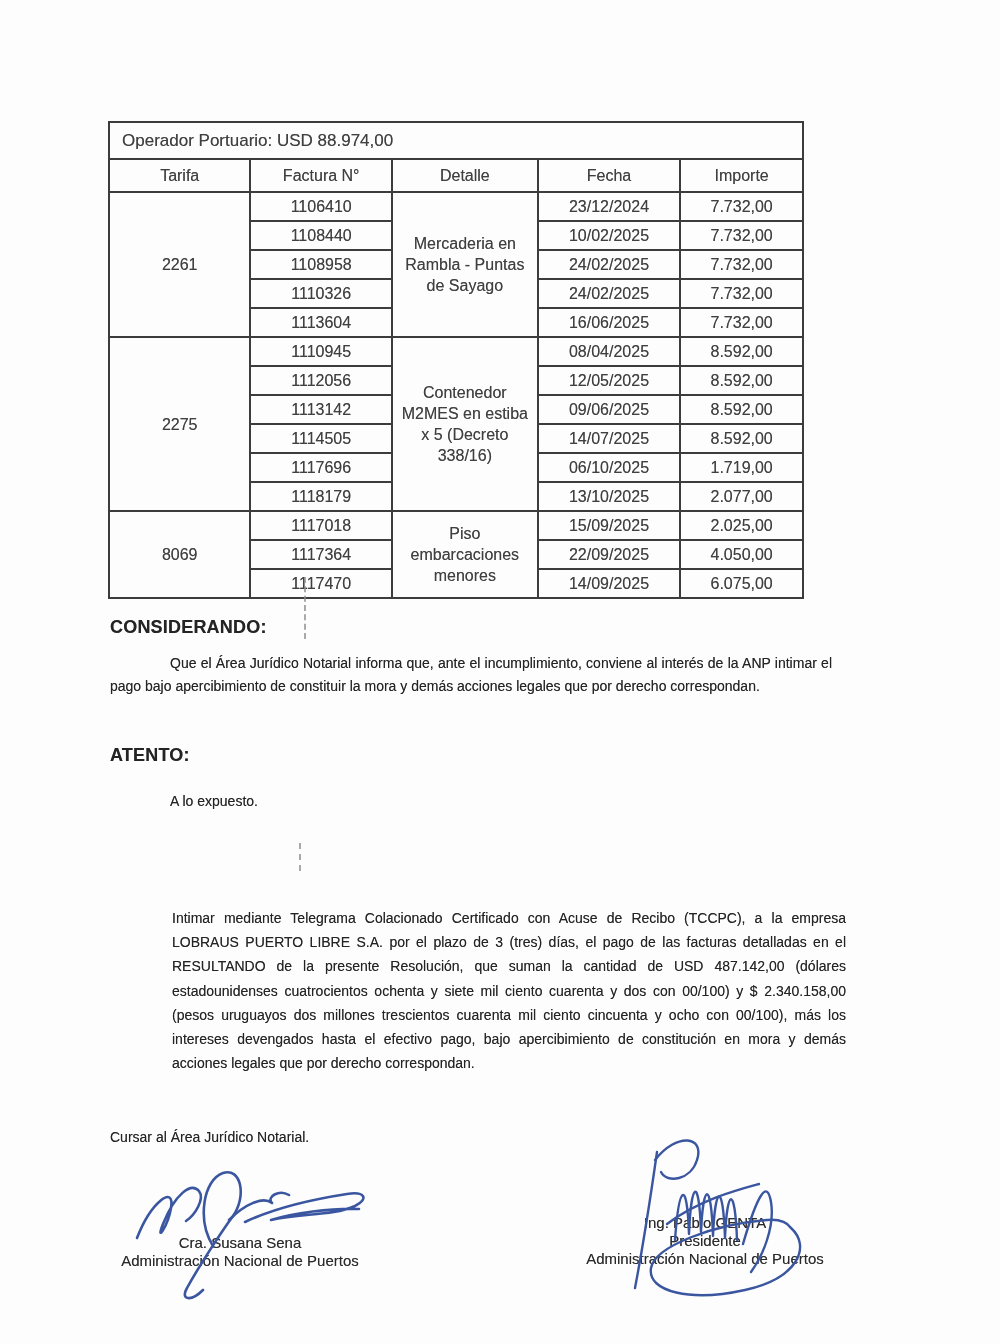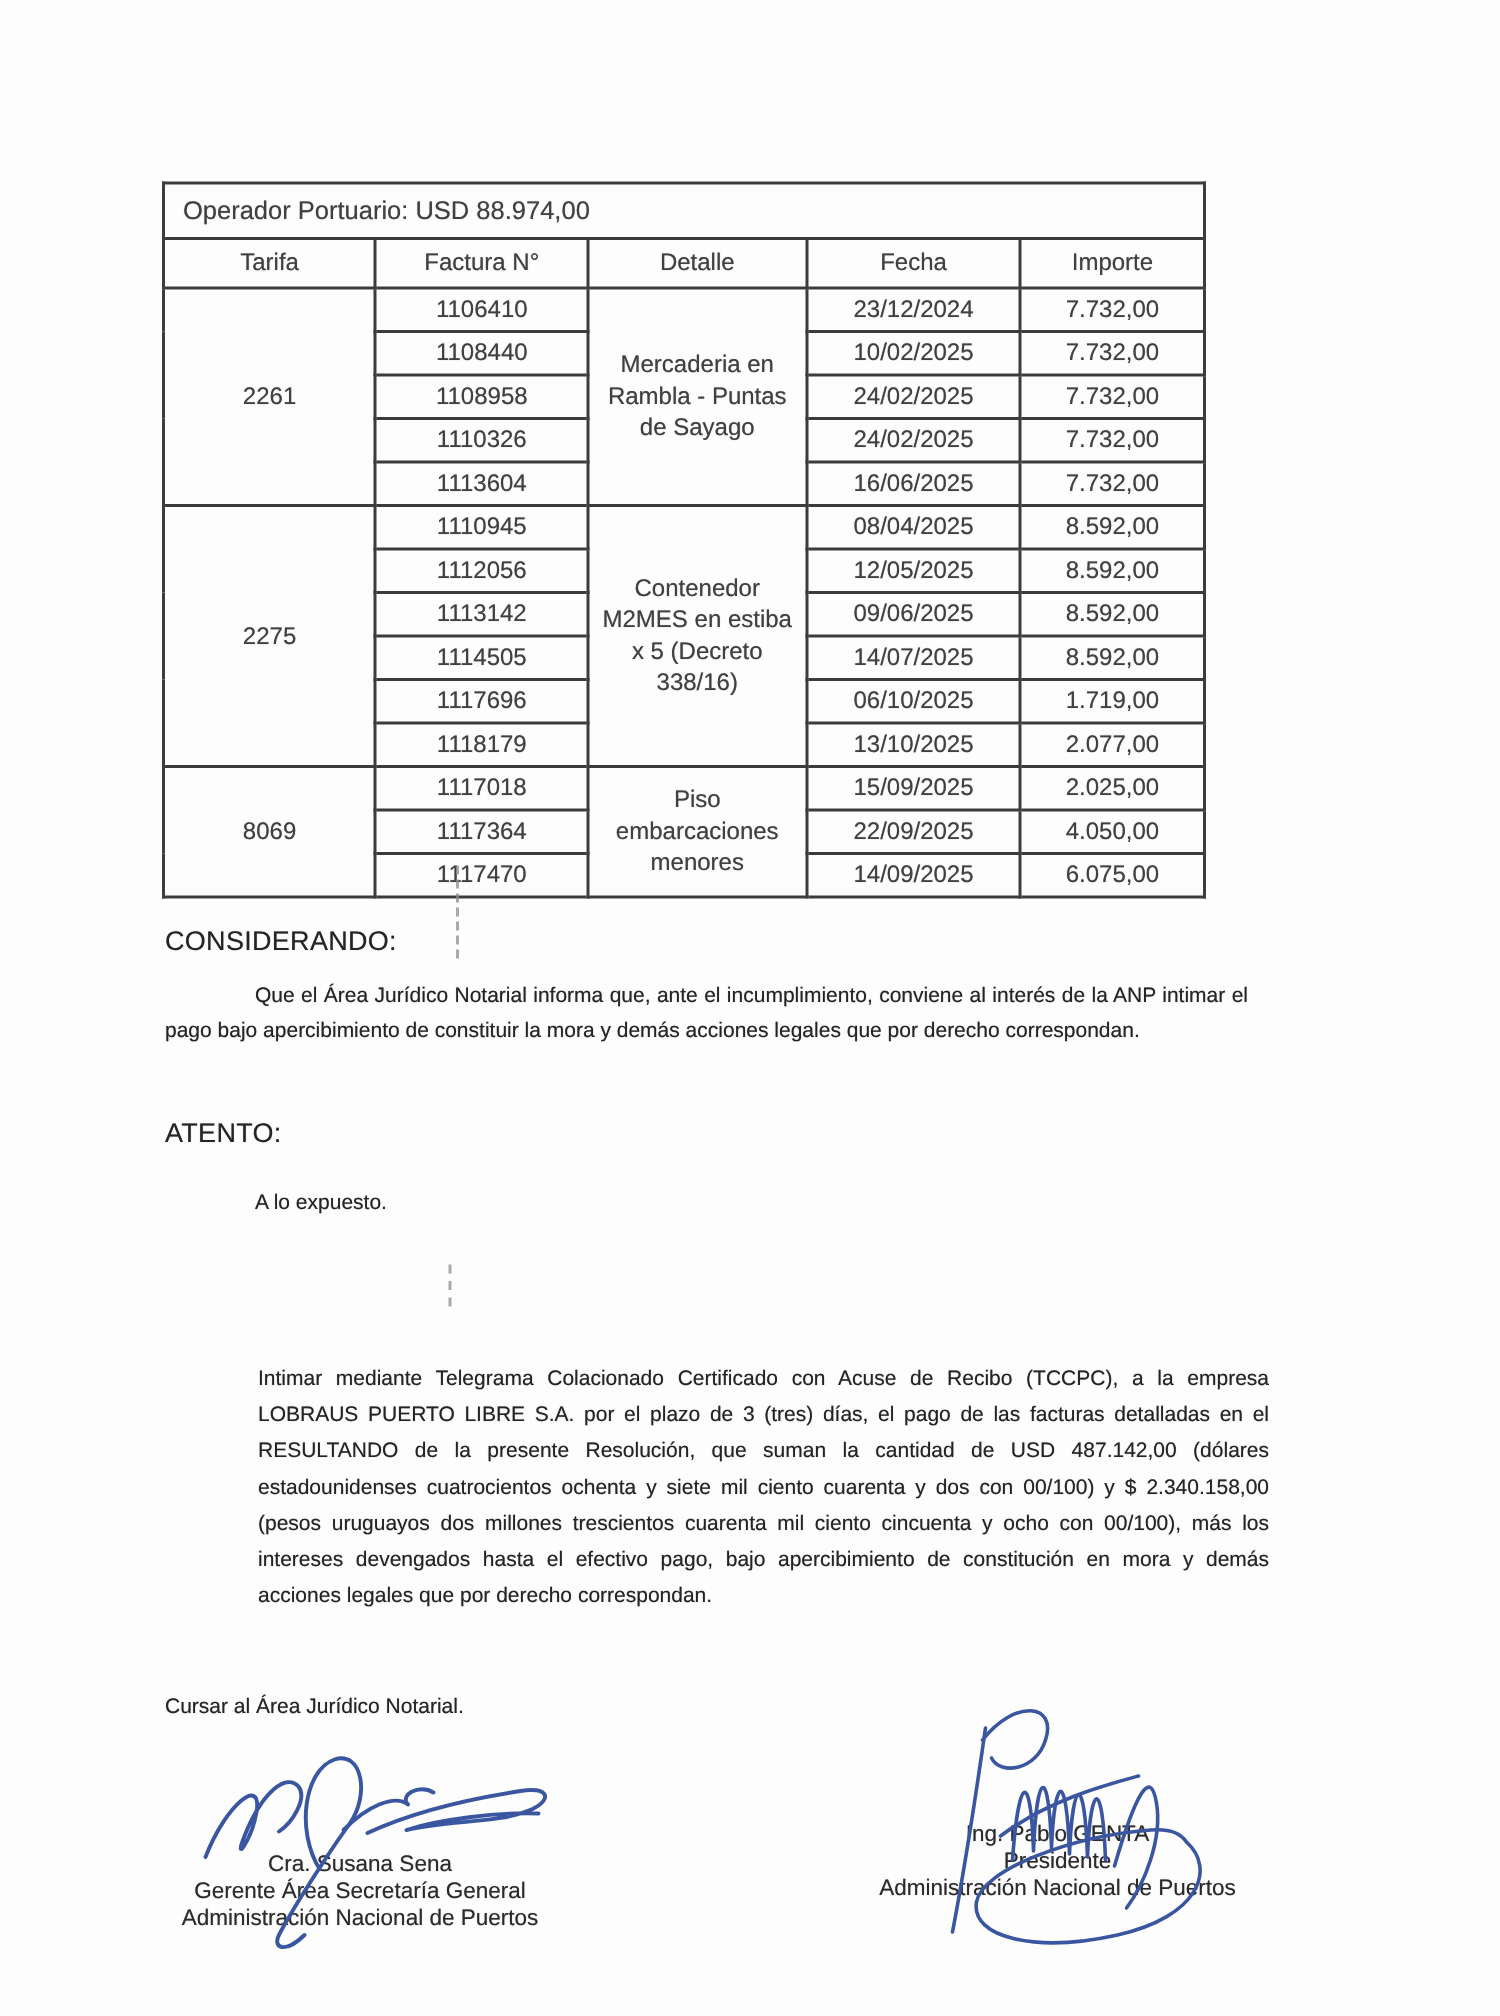--- a/index.html
+++ b/index.html
@@ -36,21 +36,21 @@
     font-weight:bold;
     font-size:17px;
     padding:7px 12px !important;
   }
   tr.head-row th { padding:5px 16px; font-size:16px; }
   td.detalle-cell { line-height:19px; padding:3px 10px; }
   td.tarifa-cell { font-size:16px; }
 
   
   .abs { position:absolute; }
-  .heading { font-weight:normal; font-size:18px; letter-spacing:0.2px; }
+  .heading { font-weight:bold; font-size:18px; letter-spacing:0.2px; }
   .body-text { font-size:14px; line-height:22.5px; text-align:justify; }
   .para-indent { text-indent:60px; }
   .center-head { text-align:center; font-weight:bold; font-size:18px; }
 
   
   .sig-block { position:absolute; }
   .sig-svg { position:absolute; pointer-events:none; }
   .sig-text { text-align:center; font-size:15px; line-height:18px; color:#2b2b2b; }
 
   
@@ -191,21 +191,20 @@
     <svg class="sig-svg" style="left:40px; top:0; width:250px; height:150px;" viewBox="0 0 250 150">
       <g fill="none" stroke="#3b56a0" stroke-width="2.6" stroke-linecap="round" stroke-linejoin="round">
         <path d="M12,80 C26,44 50,26 46,50 C43,68 30,86 38,66 C50,36 66,24 74,33 C80,41 70,57 61,63"></path>
         <path d="M88,88 C72,62 78,22 98,15 C116,9 122,38 108,58 C97,73 74,108 62,130 C55,142 66,144 78,132"></path>
         <path d="M104,62 C120,46 138,38 147,45 C141,39 154,31 164,37"></path>
         <path d="M120,64 C154,48 196,40 222,36 C240,33 244,41 230,48 C208,58 176,55 146,62 C168,55 206,50 234,51"></path>
       </g>
     </svg>
     <div class="sig-text" style="margin-top:76px;">
       <div>Cra. Susana Sena</div>
-      <div>Gerente Área Secretaría General</div>
       <div>Administración Nacional de Puertos</div>
     </div>
   </div>
 
   <div class="sig-block" style="left:540px; top:1128px; width:330px;">
     <svg class="sig-svg" style="left:55px; top:0; width:240px; height:190px;" viewBox="0 0 240 190">
       <g fill="none" stroke="#3b56a0" stroke-width="2.4" stroke-linecap="round" stroke-linejoin="round">
         <path d="M62,24 C56,66 48,118 40,160"></path>
         <path d="M60,32 C82,4 110,8 102,32 C96,52 72,56 66,44"></path>
         <path d="M80,112 C84,56 92,50 94,106 C96,54 104,46 106,104 C108,56 116,50 118,108 C120,58 128,52 130,110 C132,60 140,56 142,112"></path>

